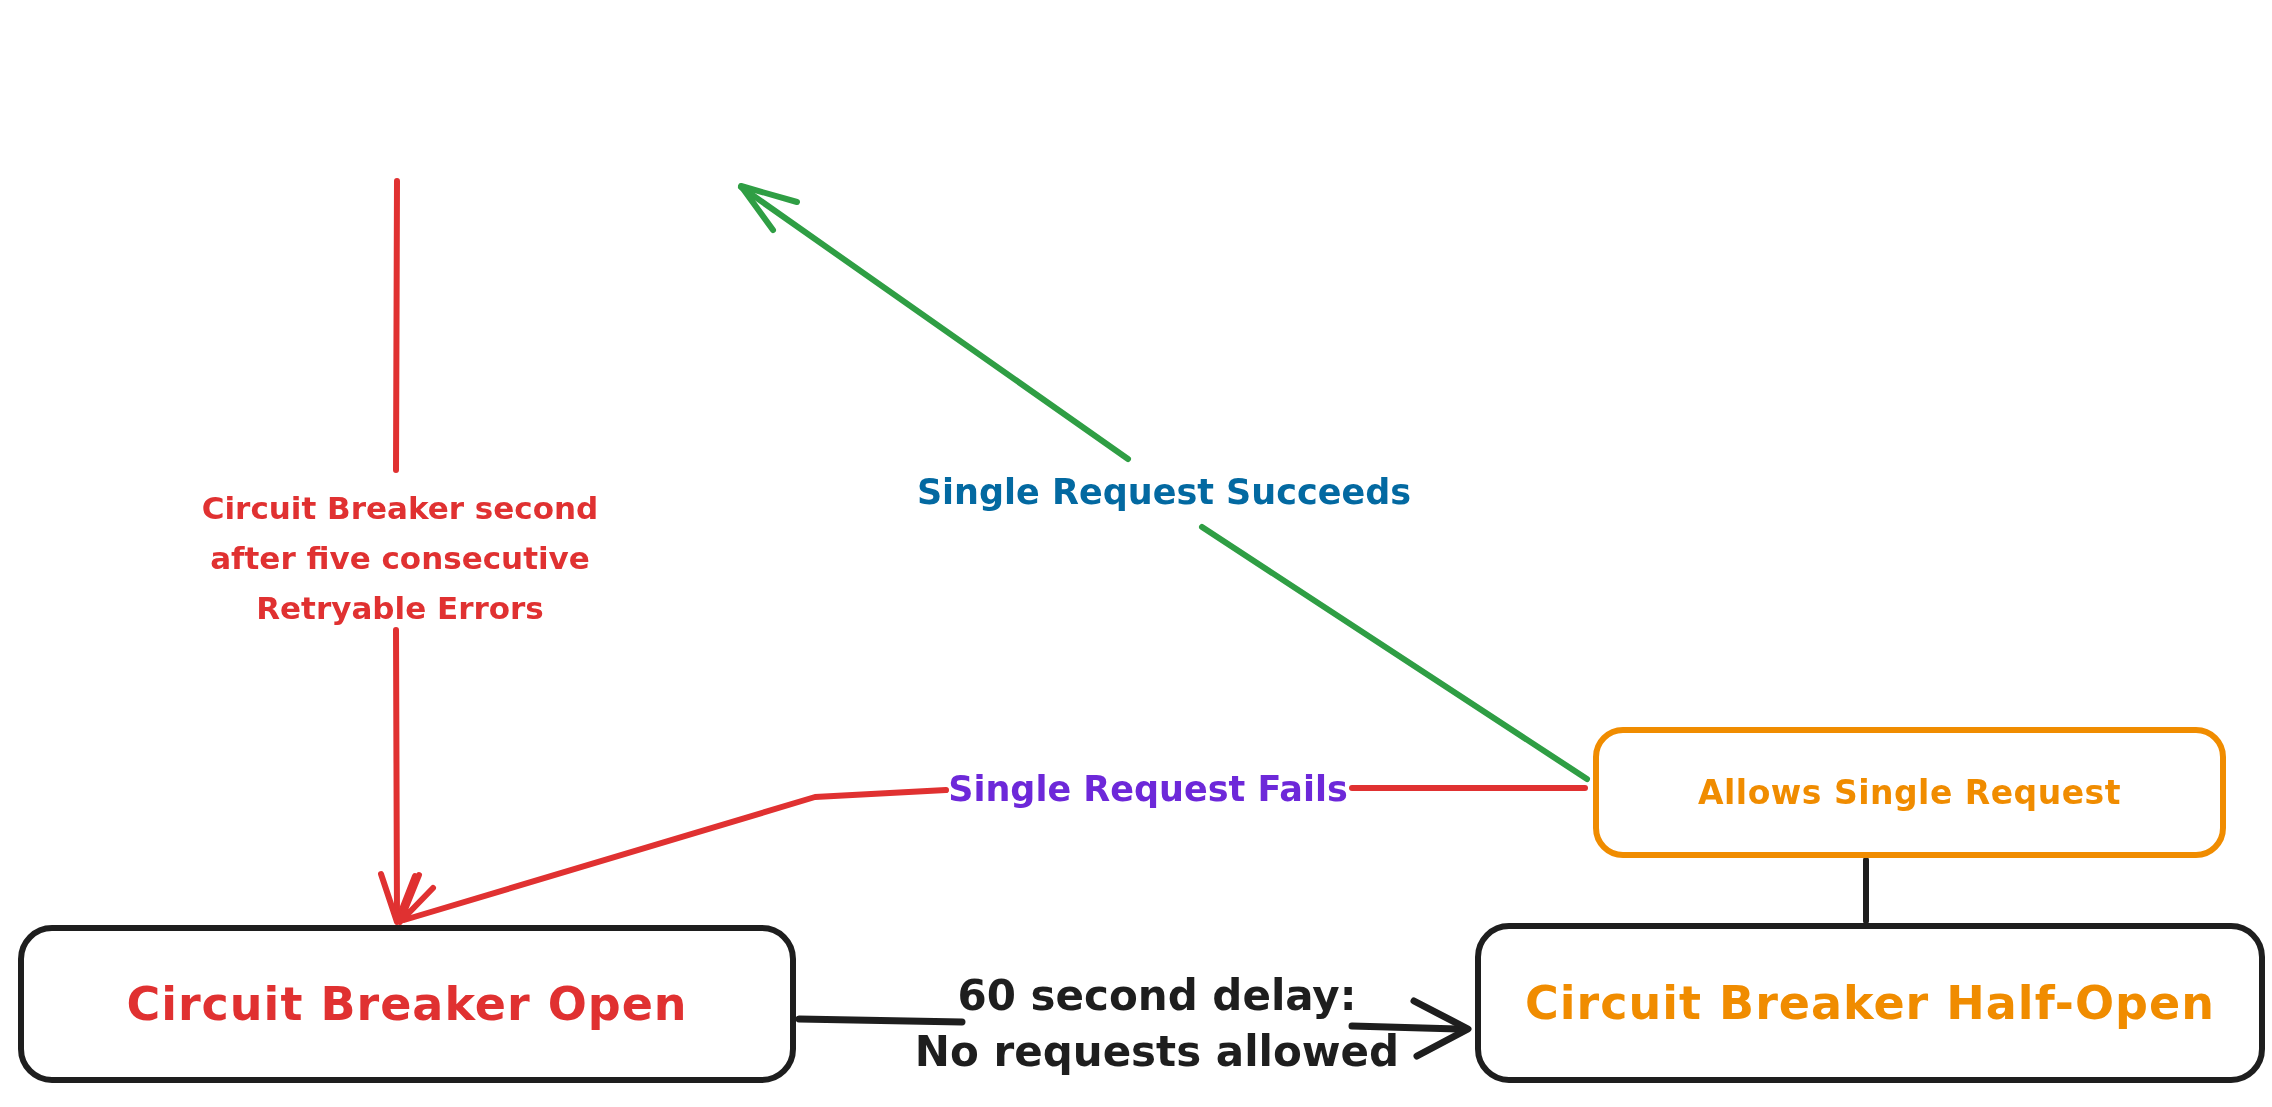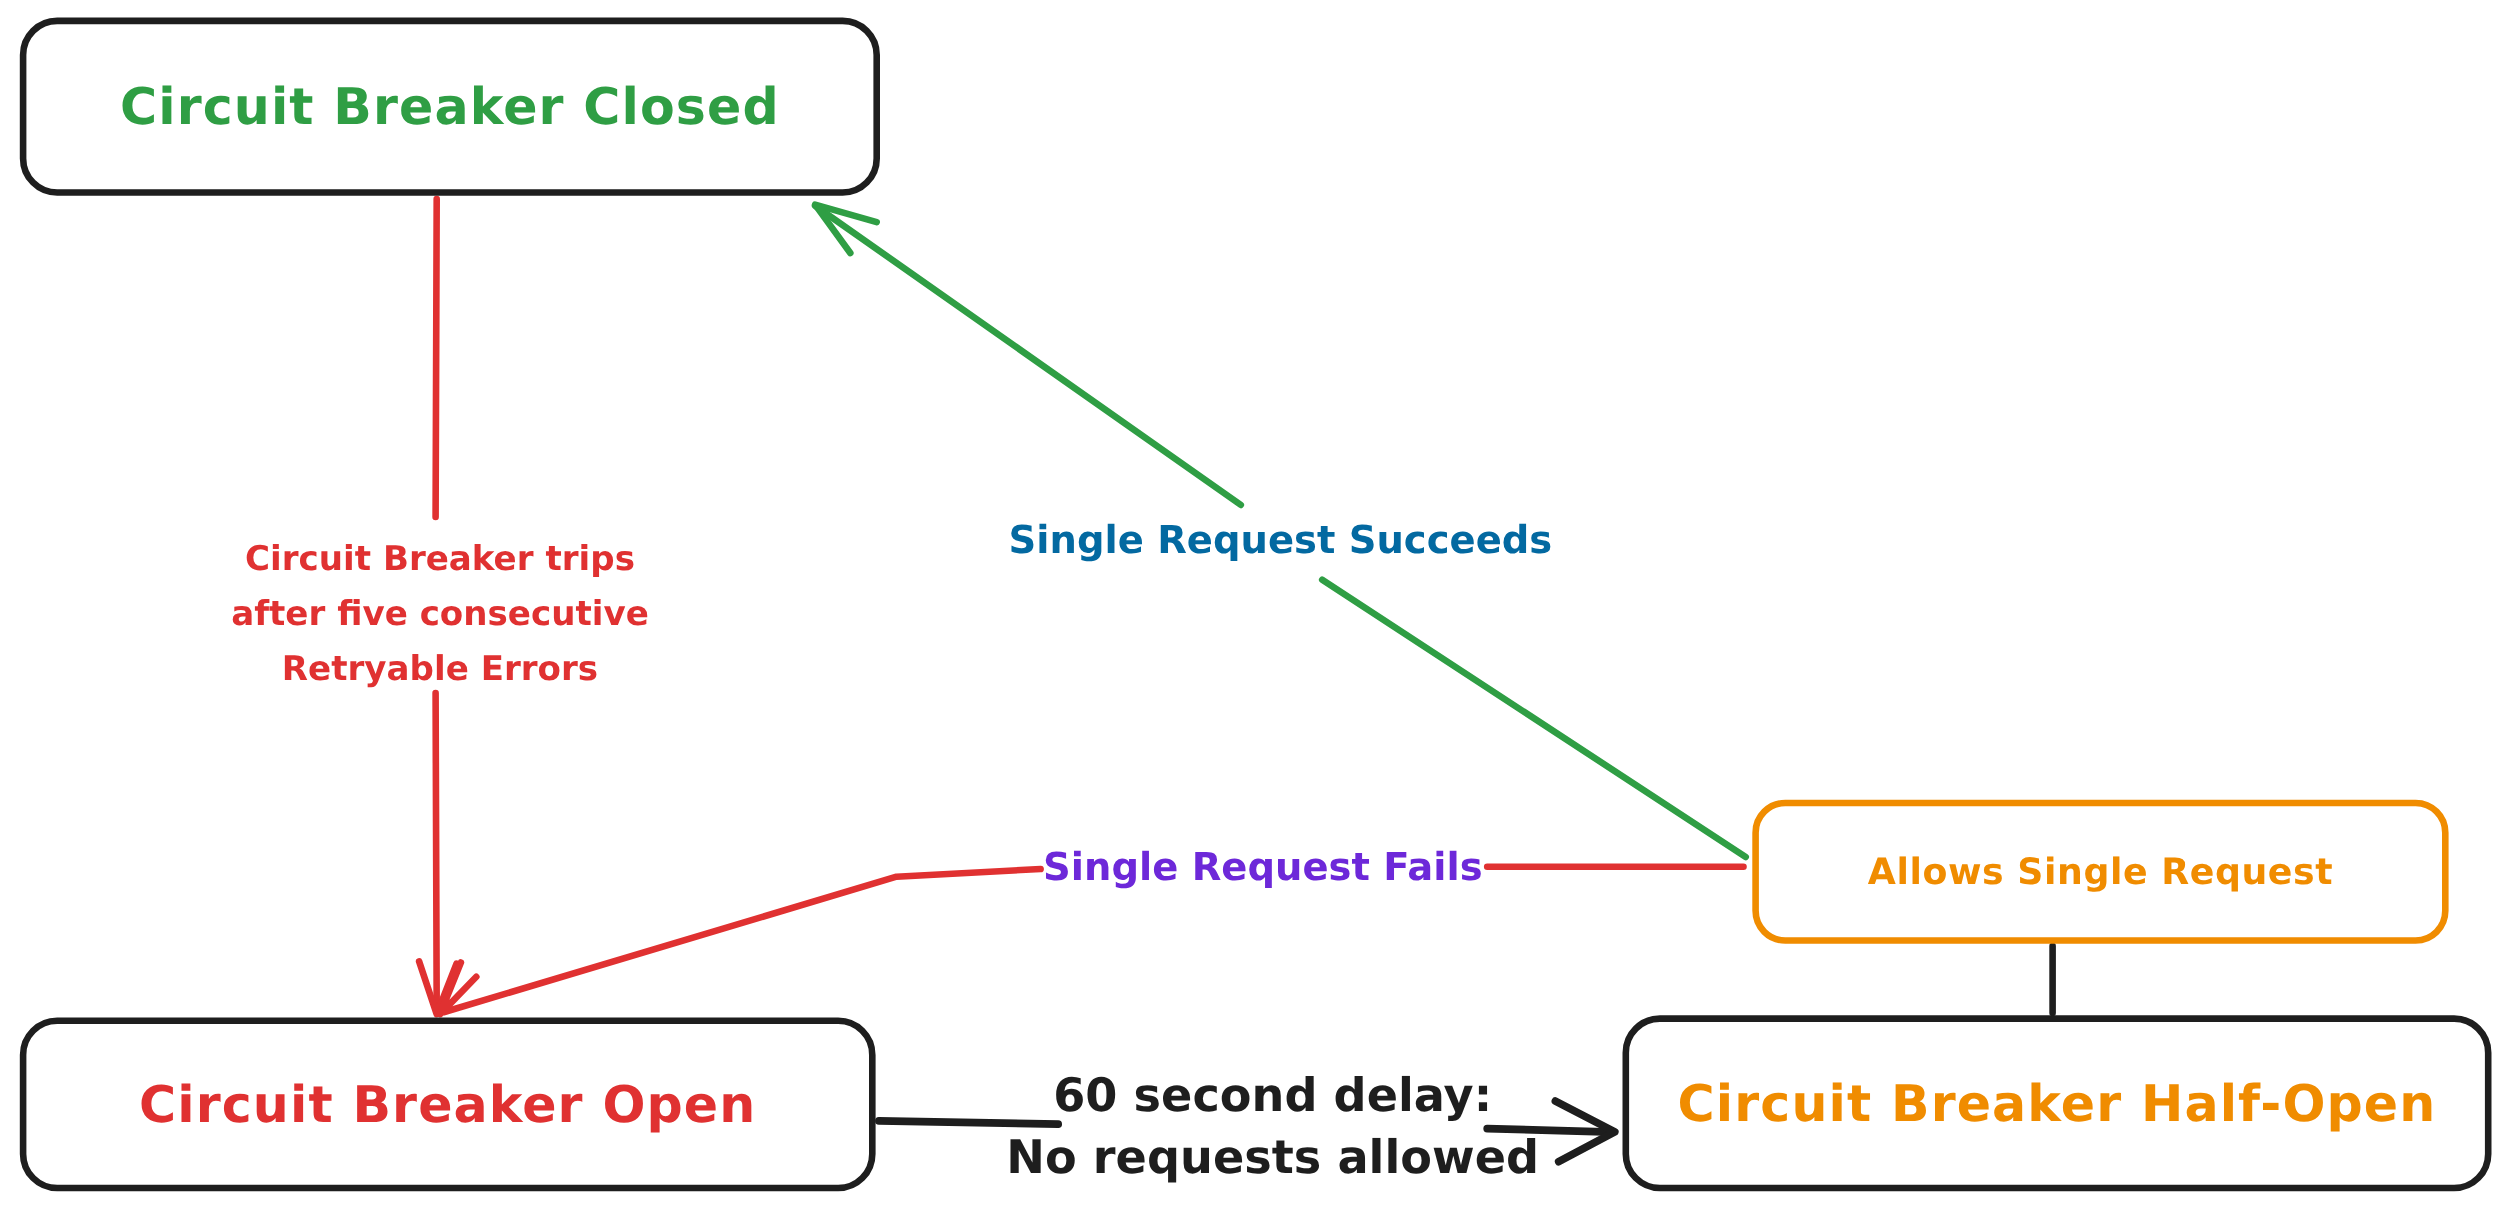--- a/index.html
+++ b/index.html
@@ -80,38 +80,35 @@
       <path d="M 799 1019 L 962 1022"></path>
       <path d="M 1352 1026 L 1458 1029"></path>
       <path d="M 1414 1001 L 1468 1029 L 1417 1056"></path>
     </g>
 
     <g stroke-width="6" stroke="#1e1e1e">
       <path d="M 1866 860 L 1866 921"></path>
     </g>
   </svg>
 
-  <div class="node ink-border node-title" style="left:18px; top:16px; width:782px; height:162px;">
-    <span style="color: rgb(47, 158, 68);">Circuit Breaker Closed</span>
-  </div>
 
   <div class="node ink-border node-title" style="left:18px; top:925px; width:778px; height:158px;">
     <span style="color: rgb(224, 49, 49);">Circuit Breaker Open</span>
   </div>
 
   <div class="node ink-border node-title" style="left:1475px; top:923px; width:790px; height:160px;">
     <span style="color: rgb(240, 140, 0);">Circuit Breaker Half-Open</span>
   </div>
 
   <div class="node node-allows" style="left: 1593px; top: 727px; width: 633px; height: 131px; border-color: rgb(240, 140, 0);">
     <span style="color: rgb(240, 140, 0);">Allows Single Request</span>
   </div>
 
   <div class="edge-label label-trips" style="left: 400px; top: 558px; color: rgb(224, 49, 49);">
-    <span class="line">Circuit Breaker trips</span>
+    <span class="line">Circuit Breaker second</span>
     <span class="line">after five consecutive</span>
     <span class="line">Retryable Errors</span>
   </div>
 
   <div class="edge-label label-succeeds" style="left: 1164px; top: 492px; color: #0369a1;">Single Request Succeeds</div>
 
   <div class="edge-label label-fails" style="left: 1148px; top: 789px; color: #6d28d9;">Single Request Fails</div>
 
   <div class="edge-label label-delay" style="left: 1157px; top: 1024px; color: rgb(30, 30, 30);">
     <span class="line">60 second delay:</span>

